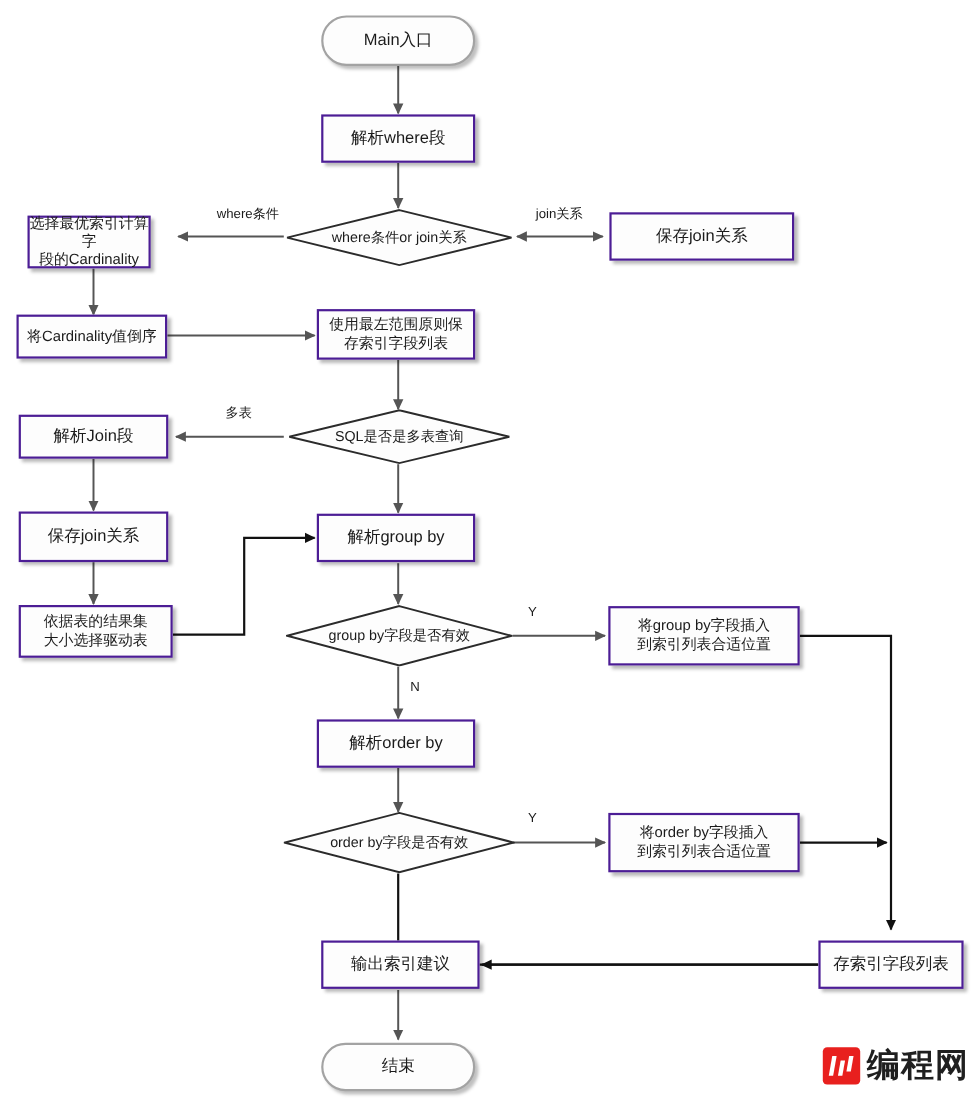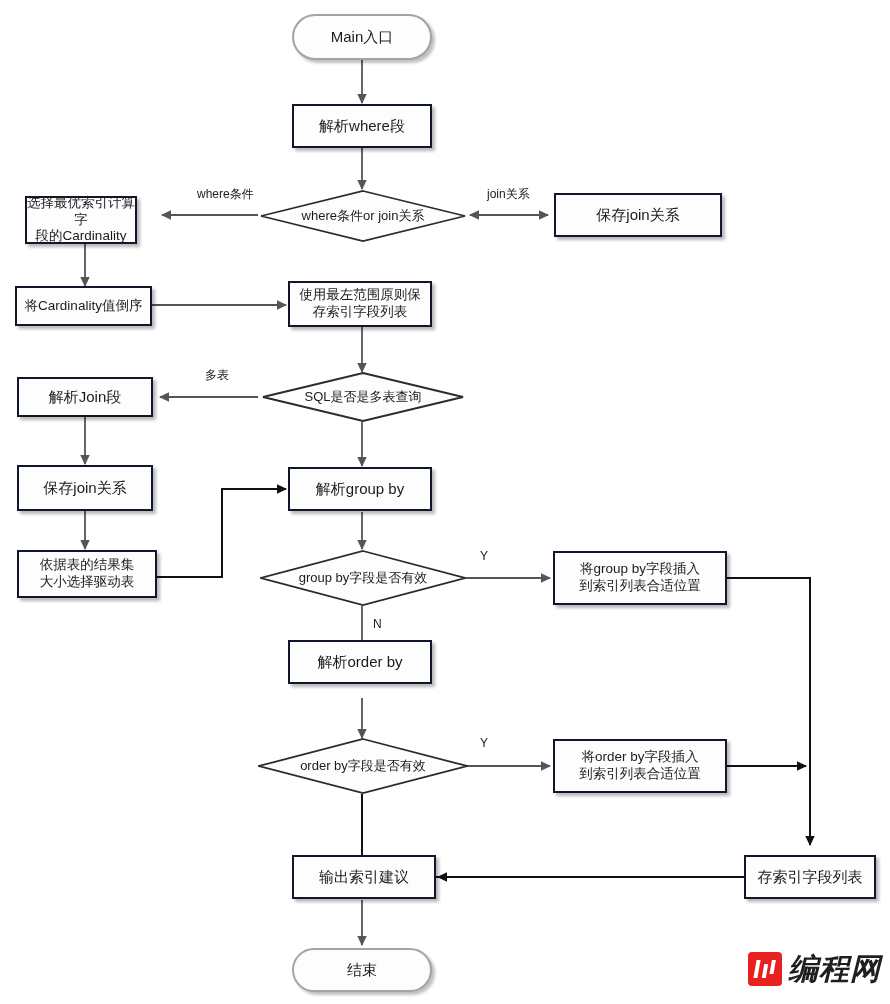--- a/index.html
+++ b/index.html
@@ -32,21 +32,21 @@
     display: flex;
     align-items: center;
     justify-content: center;
     text-align: center;
     background: #fdfdfd;
     color: #1b1b1b;
     line-height: 1.25;
     white-space: pre-line;
   }
   .node.rect {
-    border: 2px solid #0f172a;
+    border: 2px solid #4c1d95;
     box-shadow: 3px 3px 3px rgba(0,0,0,0.28);
     font-size: 15px;
     align-items: center;
   }
   .node.rect.small {
     font-size: 13.5px;
   }
   .node.terminal {
     border: 2px solid #a3a3a3;
     border-radius: 26px;
@@ -115,21 +115,20 @@
     background: #ffffff;
     transform: skewX(-10deg);
     box-shadow: 7px -4px 0 0 #ffffff;
   }
   #wm-text {
     font-size: 30px;
     font-weight: bold;
     color: #1f1f1f;
     letter-spacing: 1px;
     line-height: 1;
-    font-style: italic;
   }
 </style>
 </head>
 <body>
 
 <div id="canvas">
 
   <svg id="edges" viewBox="0 0 890 1004" width="890" height="1004">
     <defs>
       <marker id="ah" markerWidth="11" markerHeight="11" refX="9" refY="5.5" orient="auto" markerUnits="userSpaceOnUse">
@@ -259,21 +258,21 @@
       <polygon points="103,1 205,28 103,55 1,28" fill="#fdfdfd" stroke="#2b2b2b" stroke-width="1.8"></polygon>
     </svg>
     <span class="diamond-label">group by字段是否有效</span>
   </div>
 
   <div class="node rect small" style="left:553px; top:551px; width:174px; height:54px;">
     <span>将group by字段插入
 到索引列表合适位置</span>
   </div>
 
-  <div class="node rect" style="left:288px; top:640px; width:144px; height:44px;">
+  <div class="node rect" style="left:288px; top:654px; width:144px; height:44px;">
     <span>解析order by</span>
   </div>
 
   <div class="diamond-wrap" style="left:258px; top:738px; width:210px; height:56px;">
     <svg width="210" height="56" viewBox="0 0 210 56">
       <polygon points="105,1 209,28 105,55 1,28" fill="#fdfdfd" stroke="#2b2b2b" stroke-width="1.8"></polygon>
     </svg>
     <span class="diamond-label">order by字段是否有效</span>
   </div>
 

